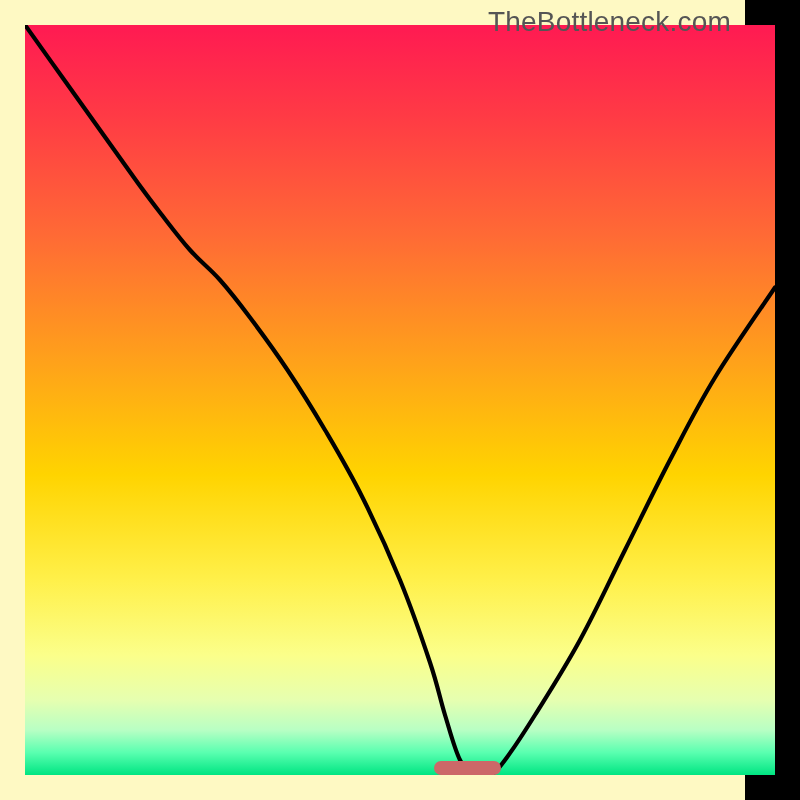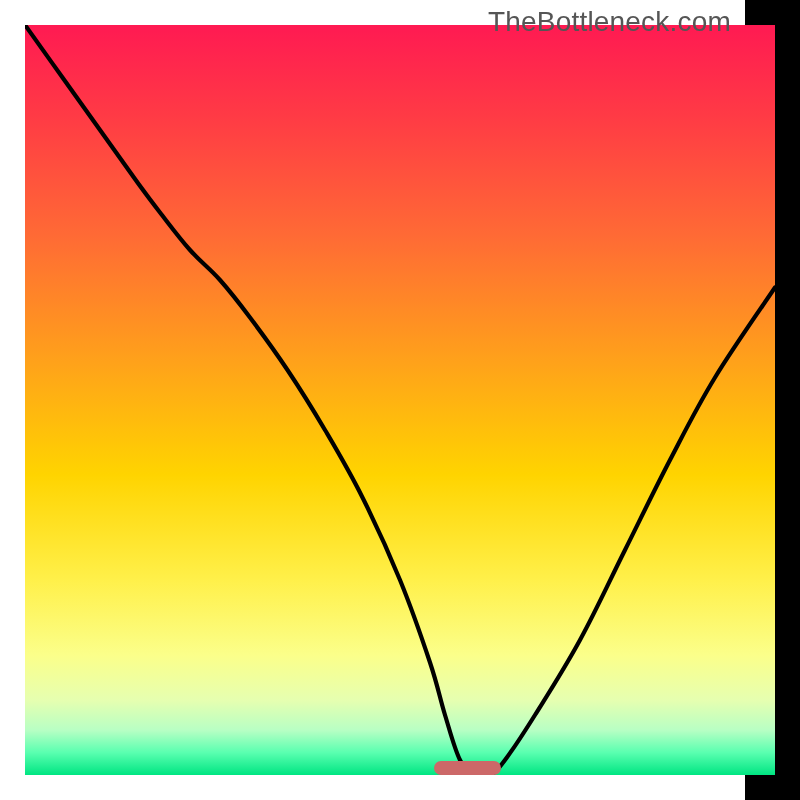--- a/index.html
+++ b/index.html
@@ -1,21 +1,21 @@
 <!DOCTYPE html>
 <html><head>
 <meta charset="utf-8">
 <style>
   * { margin: 0; padding: 0; box-sizing: border-box; }
   html, body { width: 800px; height: 800px; overflow: hidden; background: #000; }
   .frame {
     position: relative;
     width: 745px;
     height: 800px;
-    background: #ffffff;
+    background: #fef9c3;
   }
   .watermark {
     position: absolute;
     top: 6px;
     right: 14px;
     font-family: Arial, Helvetica, sans-serif;
     font-size: 28px;
     font-weight: 500;
     color: #555;
     letter-spacing: 0.2px;

